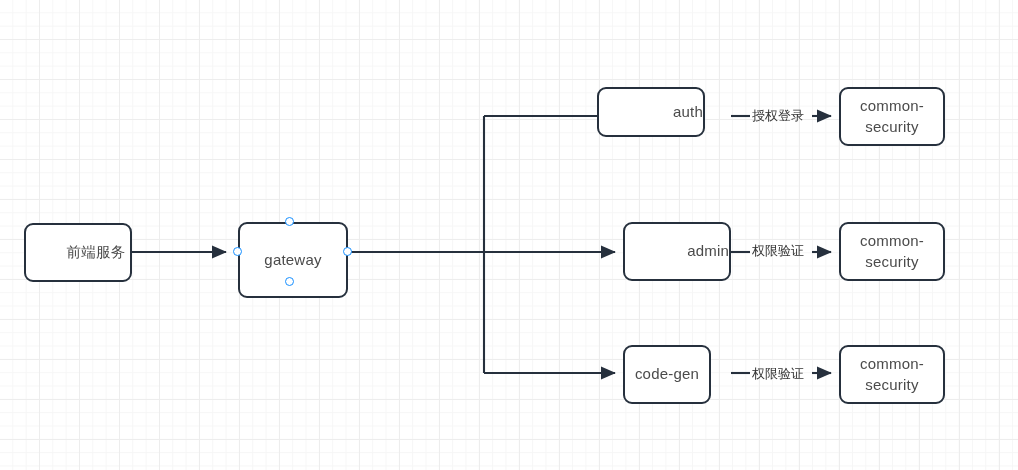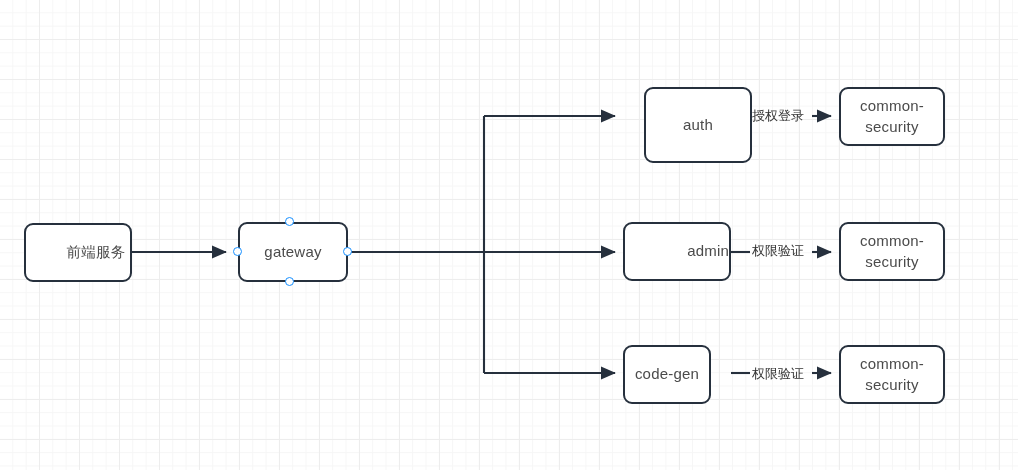--- a/index.html
+++ b/index.html
@@ -113,25 +113,25 @@
 
       <path d="M 731 373 L 750 373"></path>
       <path d="M 812 373 L 831 373" marker-end="url(#arrow)"></path>
     </g>
   </svg>
 
   <div class="node cjk" style="left:24px; top:223px; width:108px; height:59px;padding-left:36px;">
     <span>前端服务</span>
   </div>
 
-  <div class="node" style="left:238px; top:222px; width:110px; height:60px;">
+  <div class="node" style="left:238px; top:222px; width:110px; height:76px;">
     <span>gateway</span>
   </div>
 
-  <div class="node" style="left:644px; top:87px; width:108px; height:76px;">
+  <div class="node" style="left:597px; top:87px; width:108px; height:50px;justify-content:flex-end;">
     <span>auth</span>
   </div>
 
   <div class="node" style="left:623px; top:222px; width:108px; height:59px;justify-content:flex-end;">
     <span>admin</span>
   </div>
 
   <div class="node" style="left:623px; top:345px; width:88px; height:59px;">
     <span>code-gen</span>
   </div>

